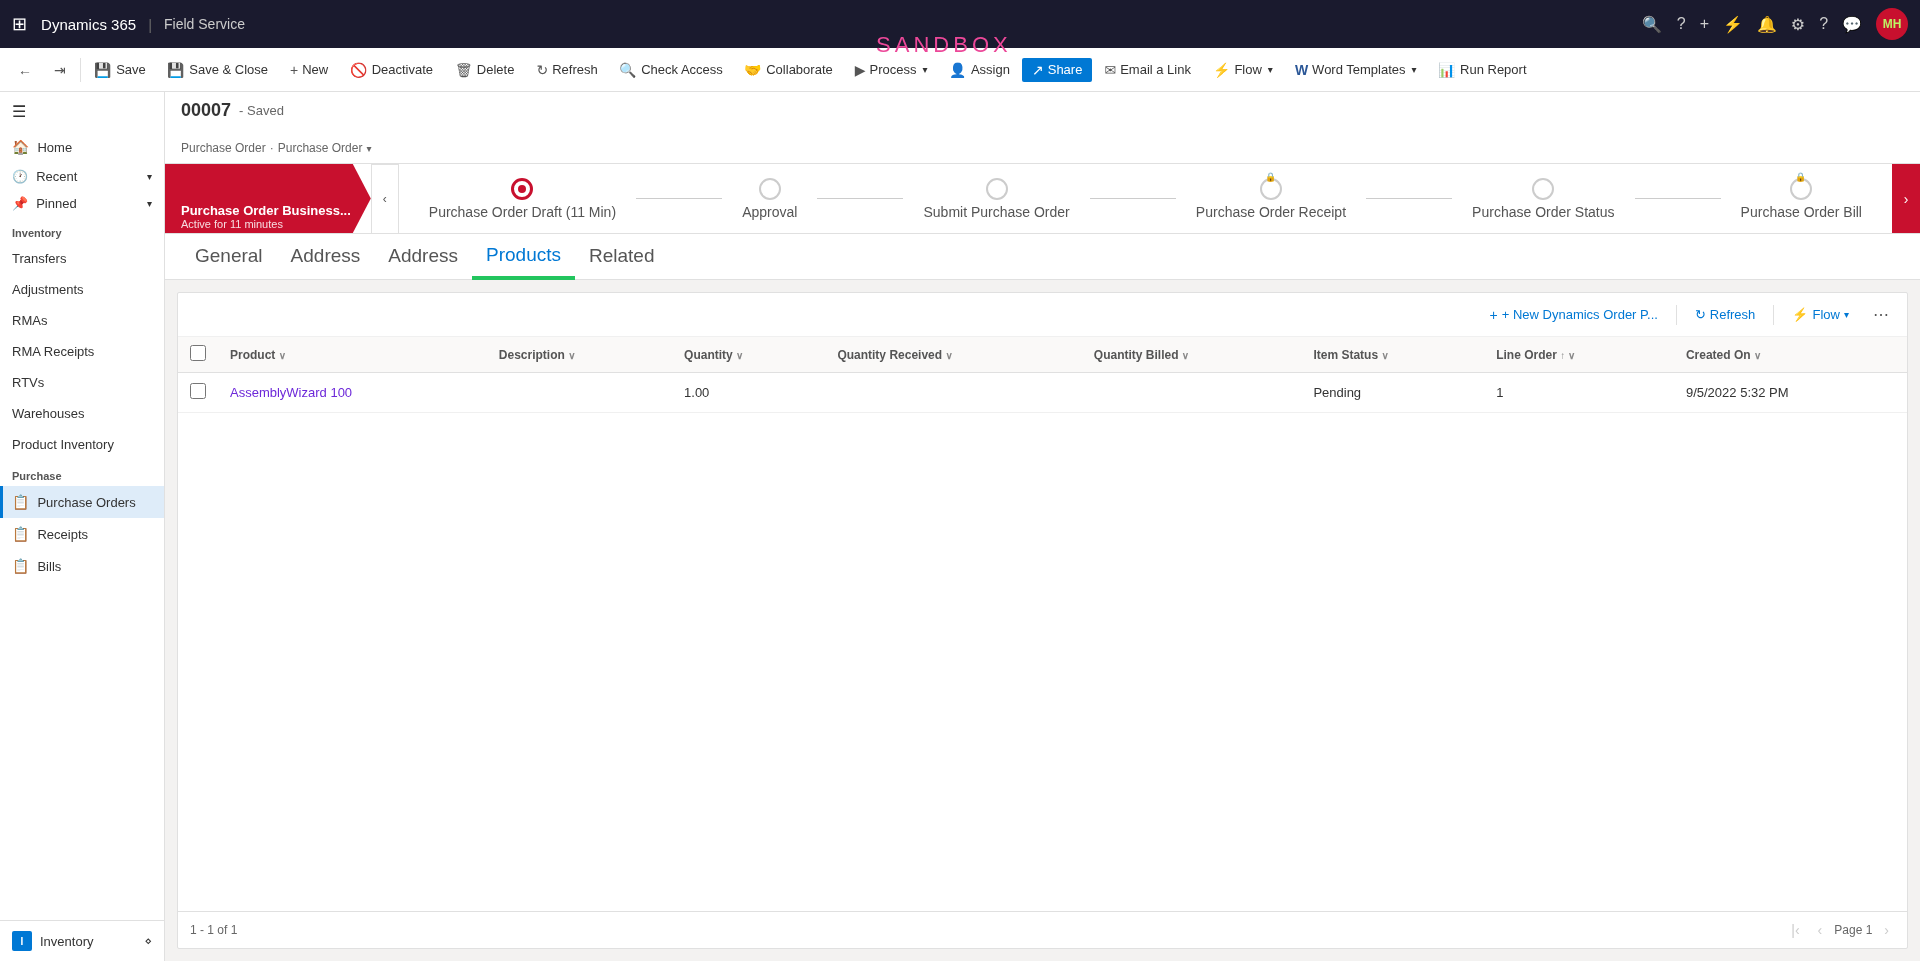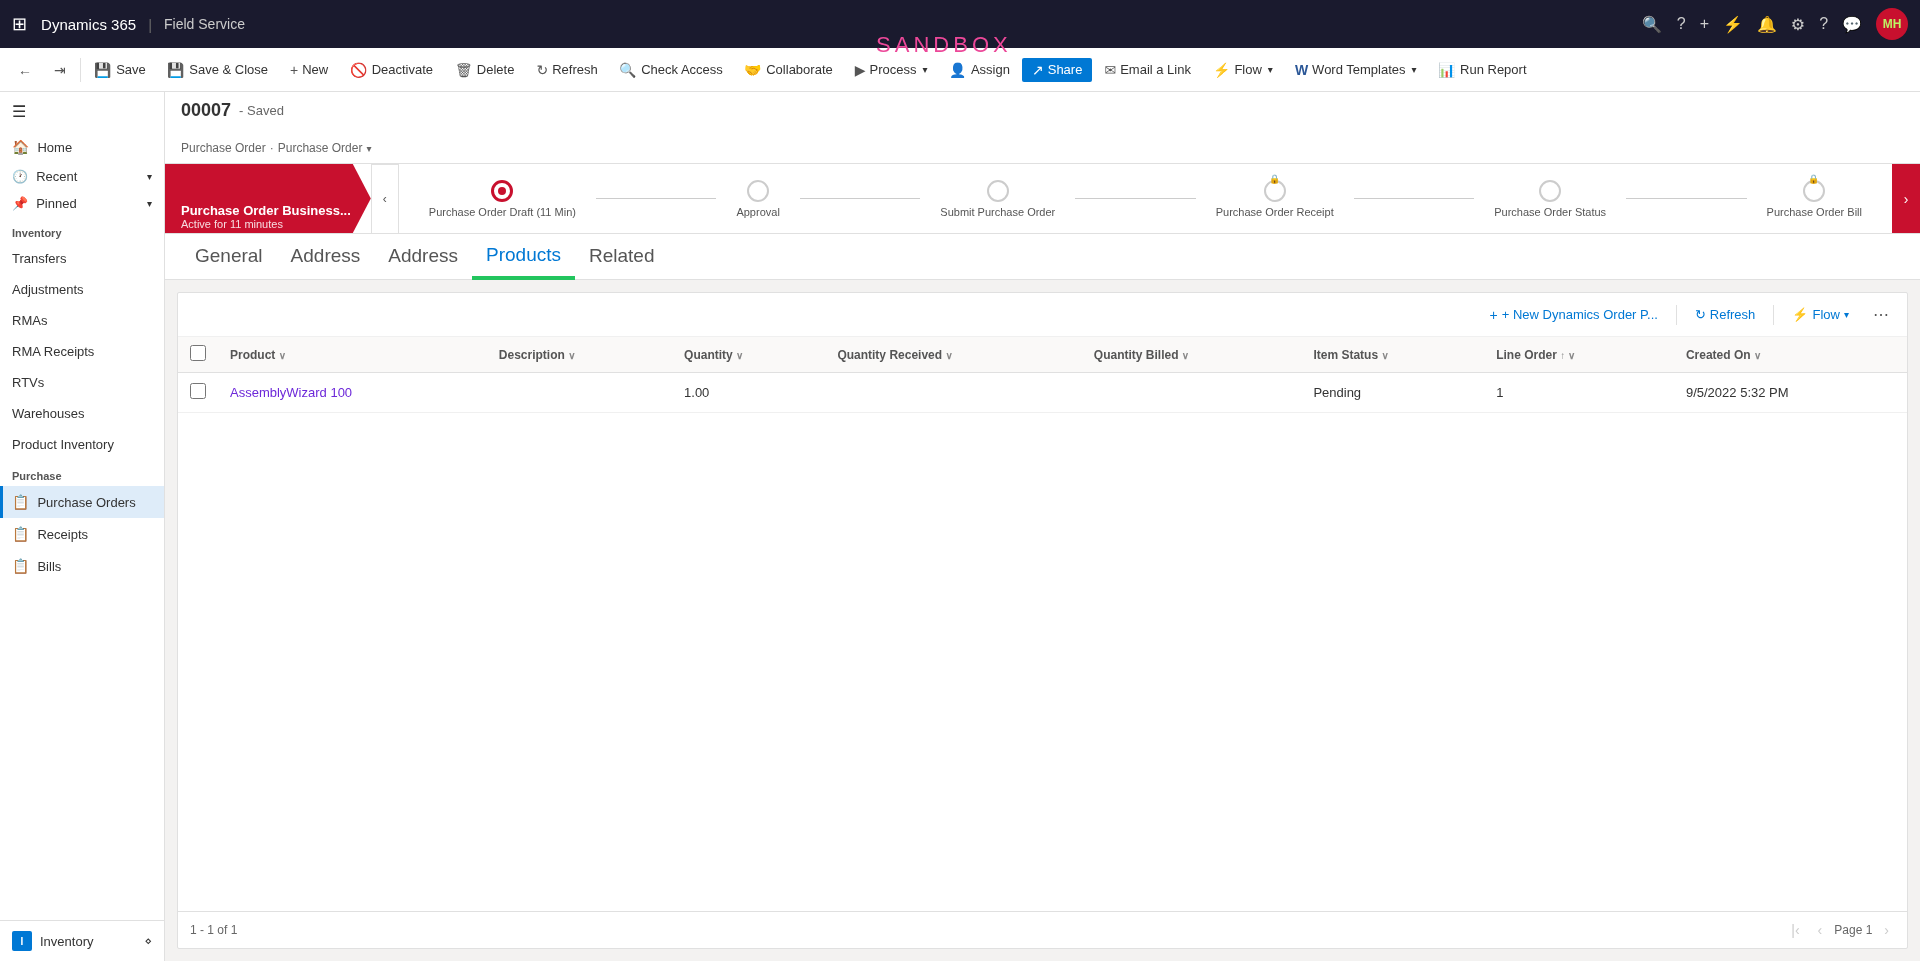--- a/index.html
+++ b/index.html
@@ -104,21 +104,21 @@
     .pf-stage {
       display: flex; flex-direction: column; align-items: center; justify-content: center;
       padding: 0 20px; gap: 4px; cursor: pointer;
     }
     .pf-stage-circle {
       width: 22px; height: 22px; border-radius: 50%; border: 2px solid #ccc;
       background: #fff; display: flex; align-items: center; justify-content: center;
     }
     .pf-stage-circle.active-circle { border-color: #c8102e; border-width: 3px; }
     .pf-stage-circle .inner-dot { width: 8px; height: 8px; border-radius: 50%; background: #c8102e; }
-    .pf-stage-label { font-size: 11px; color: #555; white-space: nowrap; }
+    .pf-stage-label { font-size: 14px; color: #555; white-space: nowrap; }
     .pf-line { flex: 1; height: 1px; background: #ccc; }
 
     
     .tabs-bar {
       display: flex; align-items: center; background: #fff; padding: 0 16px;
       border-bottom: 1px solid #e0e0e0; gap: 0;
     }
     .tab-item {
       padding: 10px 14px; cursor: pointer; font-size: 19px; color: #555;
       border-bottom: 2px solid transparent; margin-bottom: -1px;

